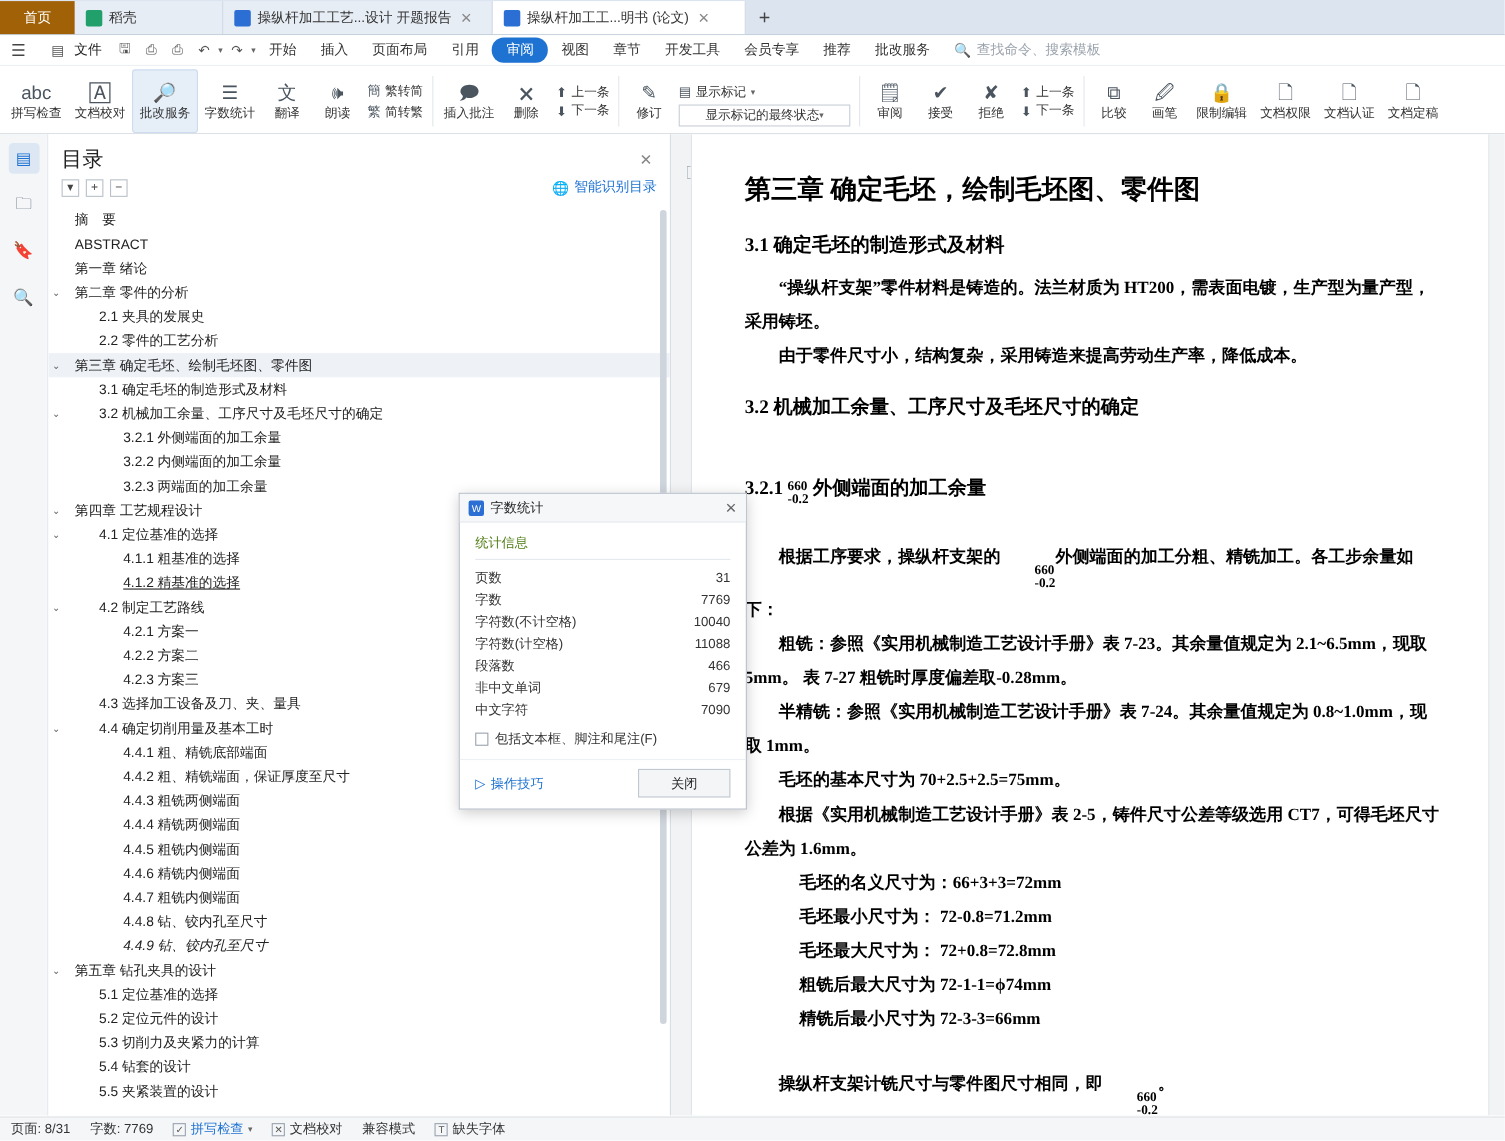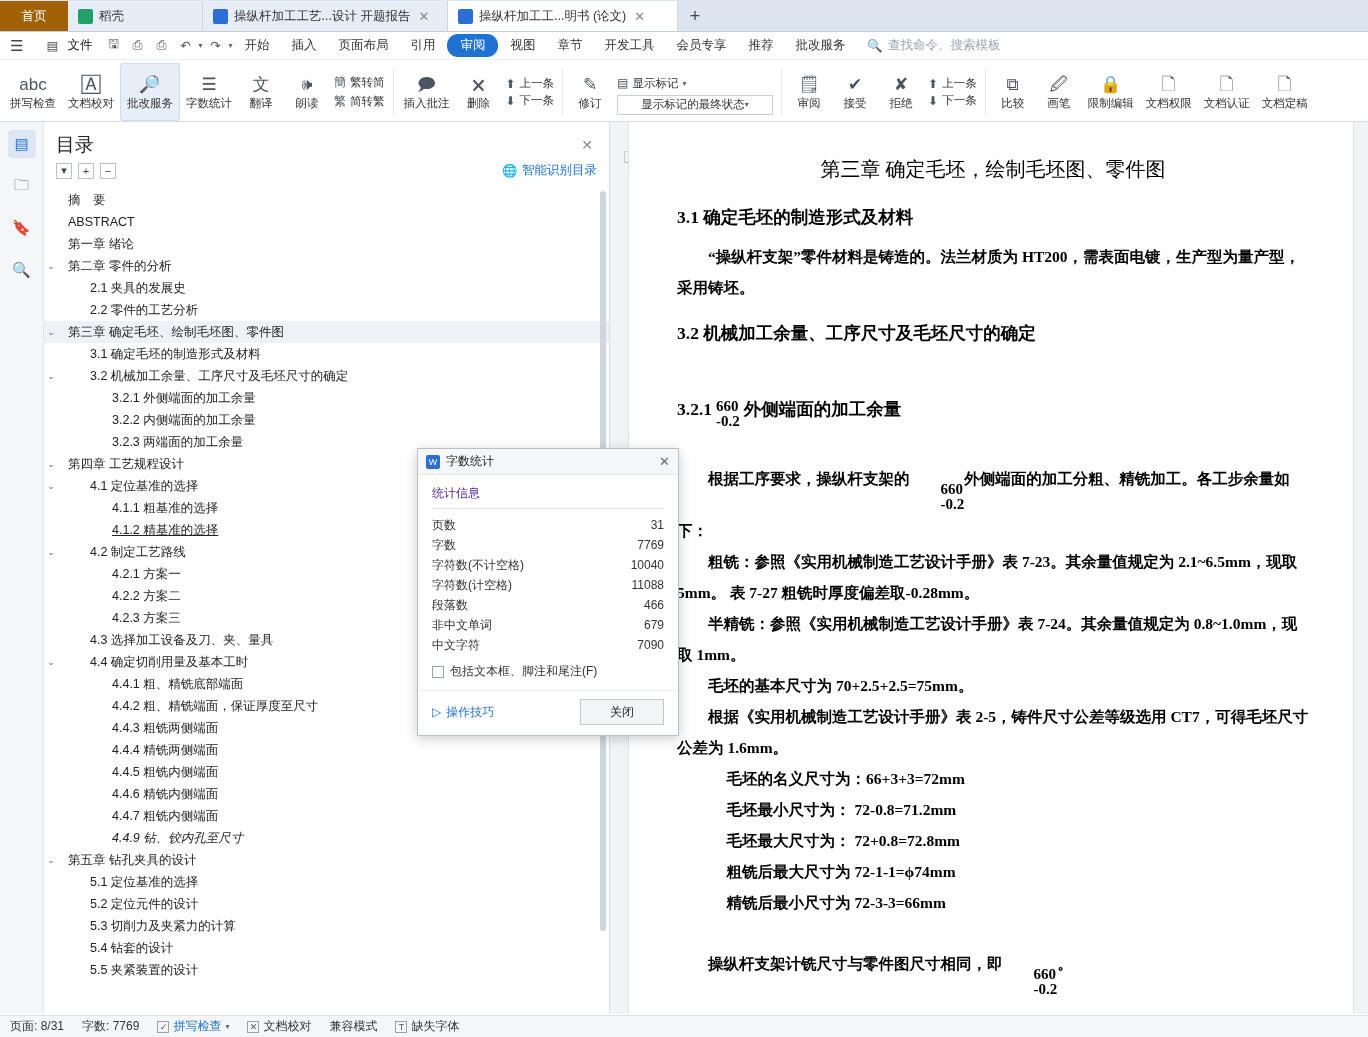--- a/index.html
+++ b/index.html
@@ -109,39 +109,39 @@
 
   
   .docpane { flex: 1; background: #f1f3f5; position: relative; overflow: hidden; }
   .page {
     position: absolute; left: 18px; top: 0; width: 726px; height: 100%;
     background: #fff; border-left: 1px solid #e0e3e7; border-right: 1px solid #e0e3e7;
     padding: 26px 44px 0 48px;
   }
   .pgmark { position: absolute; left: 14px; top: 26px; display: flex; align-items: center; gap: 2px; color: #7b8694; font-size: 13px; }
   .doc { font-family: "Liberation Serif", serif; color: #000; }
-  .h1 { text-align: center; font-size: 20px; font-weight: normal; margin: 8px 0 22px 0; }
+  .h1 { text-align: left; font-size: 24px; font-weight: bold; margin: 8px 0 22px 0; }
   .h2 { font-size: 17.5px; font-weight: bold; margin: 18px 0 12px 0; }
   .p { font-size: 15.5px; line-height: 31px; text-indent: 2em; margin: 0; font-weight: bold; }
   .p.ind3 { text-indent: 3.2em; }
-  .frac { display: inline-block; vertical-align: middle; line-height: 1; font-size: 15px; margin-top: 40px; }
+  .frac { display: inline-block; vertical-align: middle; line-height: 1; font-size: 12px; margin-top: 40px; }
   .frac .up { display: block; }
   .frac .dn { display: block; }
 
   
   .dialog {
     position: absolute; left: 417px; top: 448px; width: 262px;
     background: #fff; border: 1px solid #b7bfc9; box-shadow: 0 3px 12px rgba(0,0,0,.2);
     font-size: 12px;
   }
   .dlg-title { display: flex; align-items: center; gap: 6px; height: 26px; padding: 0 8px; background: #f5f7f9; border-bottom: 1px solid #e4e8ed; }
   .dlg-title .wico { width: 14px; height: 14px; background: #2b6fd4; color: #fff; font-size: 9px; display: flex; align-items: center; justify-content: center; border-radius: 2px; }
   .dlg-title .x { margin-left: auto; color: #666; font-size: 13px; }
   .dlg-body { padding: 10px 14px 4px 14px; }
-  .dlg-sec { color: #4c1d95; margin-bottom: 6px; }
+  .dlg-sec { color: #4d7c0f; margin-bottom: 6px; }
   .dlg-rule { height: 1px; background: #e4e8ed; margin: 0 0 6px 0; }
   .dlg-row { display: flex; justify-content: space-between; height: 20px; align-items: center; color: #333; }
   .dlg-check { display: flex; align-items: center; gap: 6px; margin-top: 8px; color: #333; }
   .cbox { width: 12px; height: 12px; border: 1px solid #9aa3ad; background: #fff; display: inline-block; }
   .dlg-foot { display: flex; align-items: center; padding: 8px 14px 10px 14px; border-top: 1px solid #eceff3; margin-top: 6px; }
   .dlg-tip { color: #1d72d2; display: flex; align-items: center; gap: 5px; font-size: 12px; }
   .dlg-btn { margin-left: auto; width: 84px; height: 26px; border: 1px solid #c2c8d0; background: #f3f5f7; display: flex; align-items: center; justify-content: center; }
 
   
   .status {
@@ -476,20 +476,24 @@
           <div class="oitem">
             <span class="tw"></span>
             <span style="padding-left: 54px;">4.4.6 精铣内侧端面</span>
           </div>
           <div class="oitem">
             <span class="tw"></span>
             <span style="padding-left: 54px;">4.4.7 粗铣内侧端面</span>
           </div>
           <div class="oitem">
             <span class="tw"></span>
+            <span style="padding-left: 54px;">4.4.8 钻、铰内孔至尺寸</span>
+          </div>
+          <div class="oitem">
+            <span class="tw"></span>
             <span style="padding-left: 54px; font-style: italic;">4.4.9 钻、铰内孔至尺寸</span>
           </div>
           <div class="oitem">
             <span class="tw">⌄</span>
             <span style="padding-left: 10px;">第五章 钻孔夹具的设计</span>
           </div>
           <div class="oitem">
             <span class="tw"></span>
             <span style="padding-left: 32px;">5.1 定位基准的选择</span>
           </div>
@@ -512,20 +516,21 @@
         </div>
     </div>
 
     <div class="docpane">
       <div class="pgmark">🗋 ▾</div>
       <div class="page">
         <div class="doc">
           <div class="h1">第三章  确定毛坯，绘制毛坯图、零件图</div>
           <div class="h2">3.1  确定毛坯的制造形式及材料</div>
           <p class="p">“操纵杆支架”零件材料是铸造的。法兰材质为 HT200，需表面电镀，生产型为量产型，采用铸坯。</p>
+          <p class="p">由于零件尺寸小，结构复杂，采用铸造来提高劳动生产率，降低成本。</p>
           <div class="h2">3.2  机械加工余量、工序尺寸及毛坯尺寸的确定</div>
           <div class="h2" style="display:flex;align-items:baseline;gap:4px;">
             <span>3.2.1</span>
             <span class="frac" style="position:relative;top:-4px;">
               <span class="up"><span>66</span><span>0</span></span>
               <span class="dn">-0.2</span>
             </span>
             <span>外侧端面的加工余量</span>
           </div>
           <p class="p">

